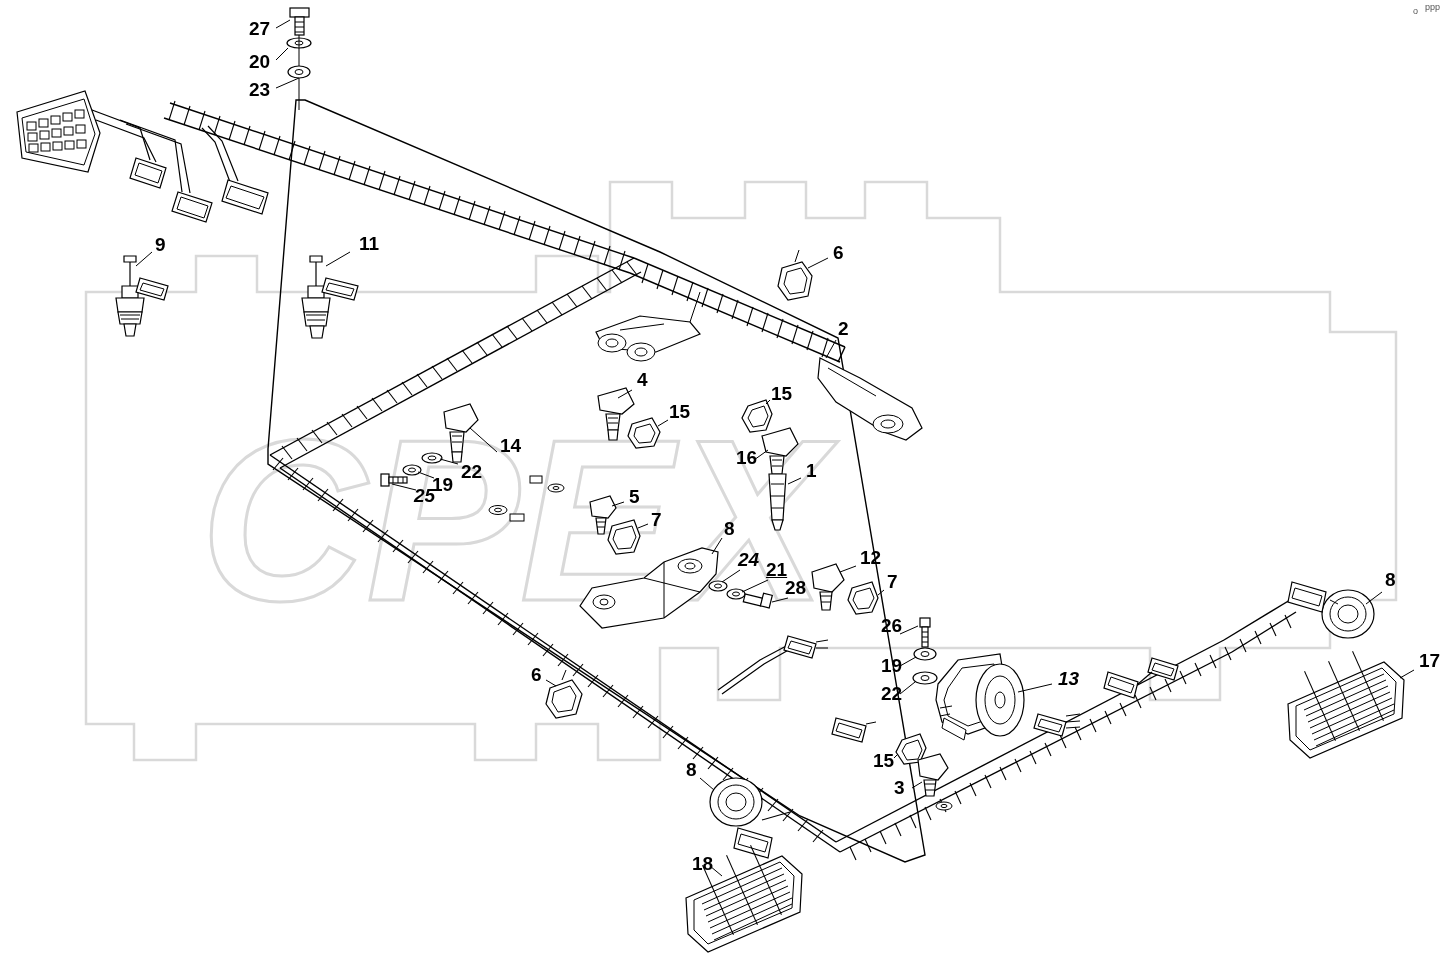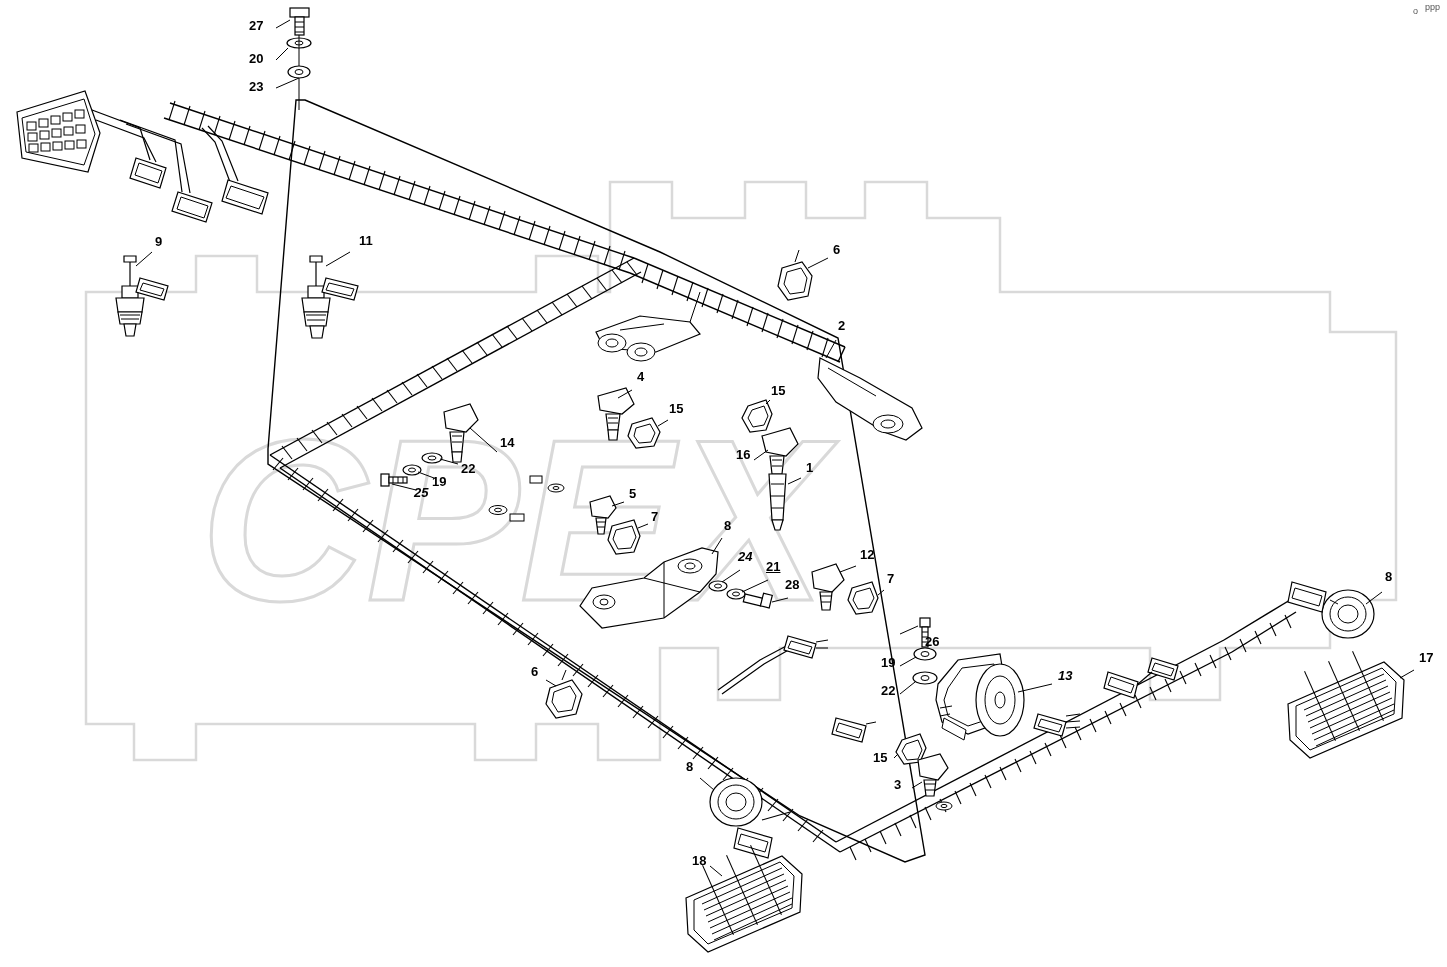--- a/index.html
+++ b/index.html
@@ -22,21 +22,21 @@
   }
   svg.layer {
     position: absolute;
     left: 0; top: 0;
     width: 1447px;
     height: 967px;
   }
   .callout {
     position: absolute;
     font-family: "Liberation Sans", sans-serif;
-    font-size: 13px;
+    font-size: 19px;
     font-weight: 700;
     color: #000000;
     line-height: 1;
     white-space: nowrap;
     user-select: none;
   }
   .wm-text {
     fill: none;
     stroke: #d9d9d9;
     stroke-width: 3;
@@ -639,21 +639,21 @@
   <div class="callout" style="left:414px; top:486px;font-style:italic;">25</div>
   <div class="callout" style="left:629px; top:487px;">5</div>
   <div class="callout" style="left:651px; top:510px;">7</div>
   <div class="callout" style="left:724px; top:519px;">8</div>
   <div class="callout" style="left:738px; top:550px;font-style:italic;">24</div>
   <div class="callout" style="left:766px; top:560px;text-decoration:underline;">21</div>
   <div class="callout" style="left:860px; top:548px;">12</div>
   <div class="callout" style="left:785px; top:578px;">28</div>
   <div class="callout" style="left:887px; top:572px;">7</div>
   <div class="callout" style="left:1385px; top:570px;">8</div>
-  <div class="callout" style="left:881px; top:635px;margin-left:44px;">26</div>
+  <div class="callout" style="left:881px; top:616px;">26</div>
   <div class="callout" style="left:881px; top:656px;">19</div>
   <div class="callout" style="left:1058px; top:669px;font-style:italic;">13</div>
   <div class="callout" style="left:1419px; top:651px;">17</div>
   <div class="callout" style="left:881px; top:684px;">22</div>
   <div class="callout" style="left:531px; top:665px;">6</div>
   <div class="callout" style="left:873px; top:751px;">15</div>
   <div class="callout" style="left:894px; top:778px;">3</div>
   <div class="callout" style="left:686px; top:760px;">8</div>
   <div class="callout" style="left:692px; top:854px;">18</div>
 

